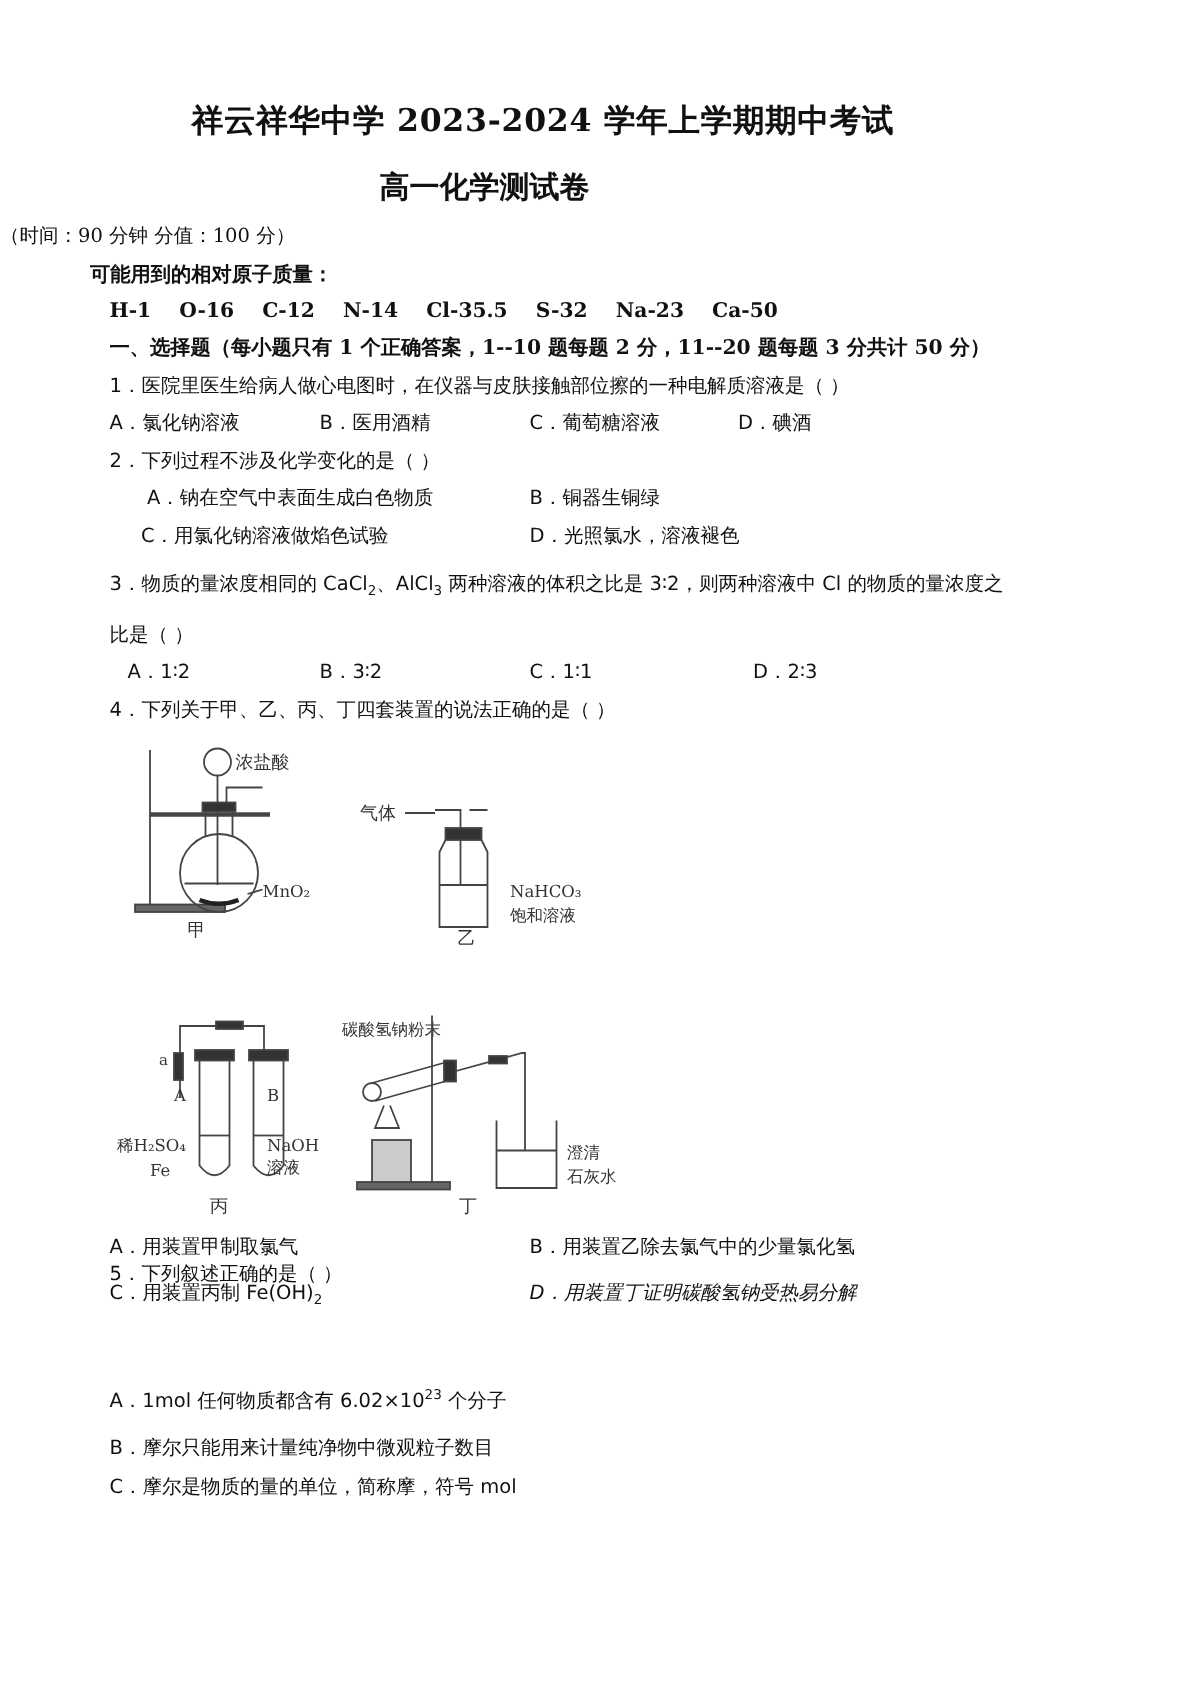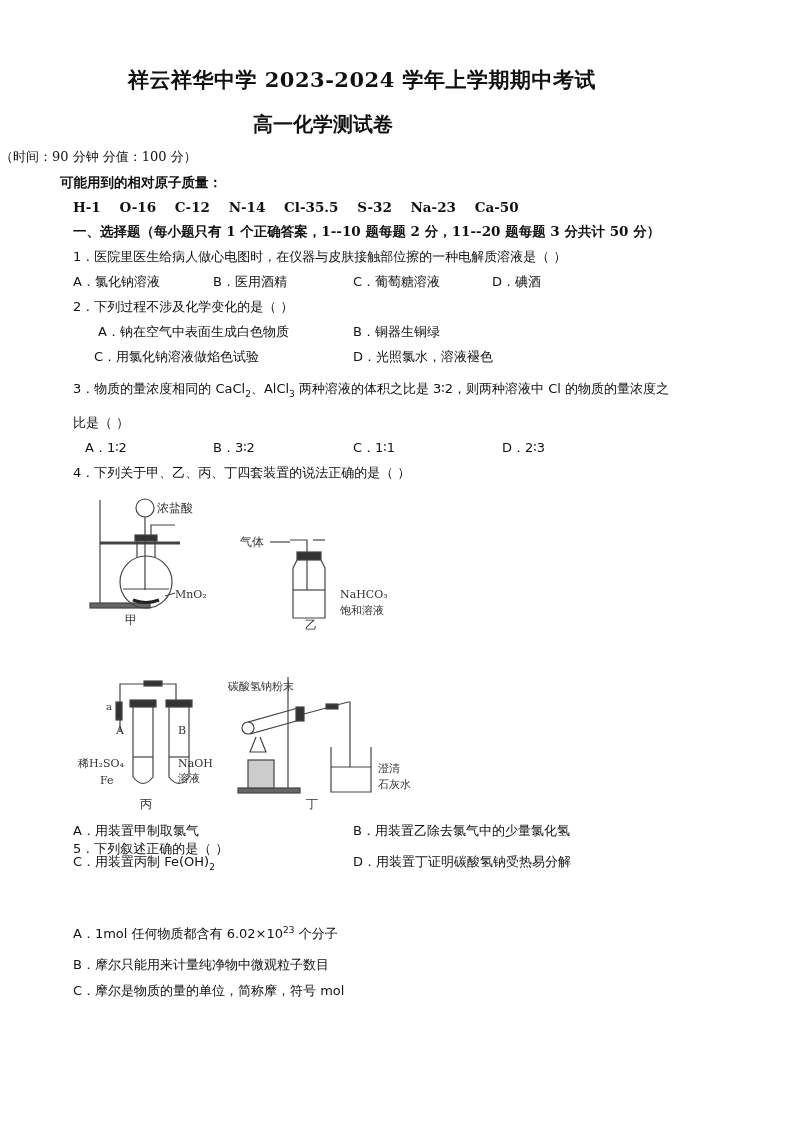--- a/index.html
+++ b/index.html
@@ -128,18 +128,18 @@
   <path d="M103 75 L103 120 L143 120 L143 75"></path>
   <line x1="103" y1="95" x2="143" y2="95"></line>
   <text x="150" y="100" font-size="11" fill="#333" stroke="none">澄清</text>
   <text x="150" y="116" font-size="11" fill="#333" stroke="none">石灰水</text>
   <text x="78" y="136" font-size="12" fill="#333" stroke="none">丁</text>
 </svg>
 
 <div class="abs opt" style="top:822px; left:73px;">A．用装置甲制取氯气</div>
 <div class="abs opt" style="top:822px; left:353px;">B．用装置乙除去氯气中的少量氯化氢</div>
 <div class="abs opt" style="top:853px; left:73px;"><span>C．用装置丙制 Fe(OH)</span><sub>2</sub></div>
-<div class="abs opt" style="top:853px; left:353px;">D．用装置丁证明碳酸氢钠受热易分解</div>
+<div class="abs opt" style="top:853px; left:353px;font-style:italic;">D．用装置丁证明碳酸氢钠受热易分解</div>
 
 <div class="abs q" style="top:840px; left:73px;">5．下列叙述正确的是（     ）</div>
 <div class="abs opt" style="top:925px; left:73px;"><span>A．1mol 任何物质都含有 6.02×10</span><sup>23</sup><span> 个分子</span></div>
 <div class="abs opt" style="top:956px; left:73px;">B．摩尔只能用来计量纯净物中微观粒子数目</div>
 <div class="abs opt" style="top:982px; left:73px;">C．摩尔是物质的量的单位，简称摩，符号 mol</div>
 
 </body></html>

